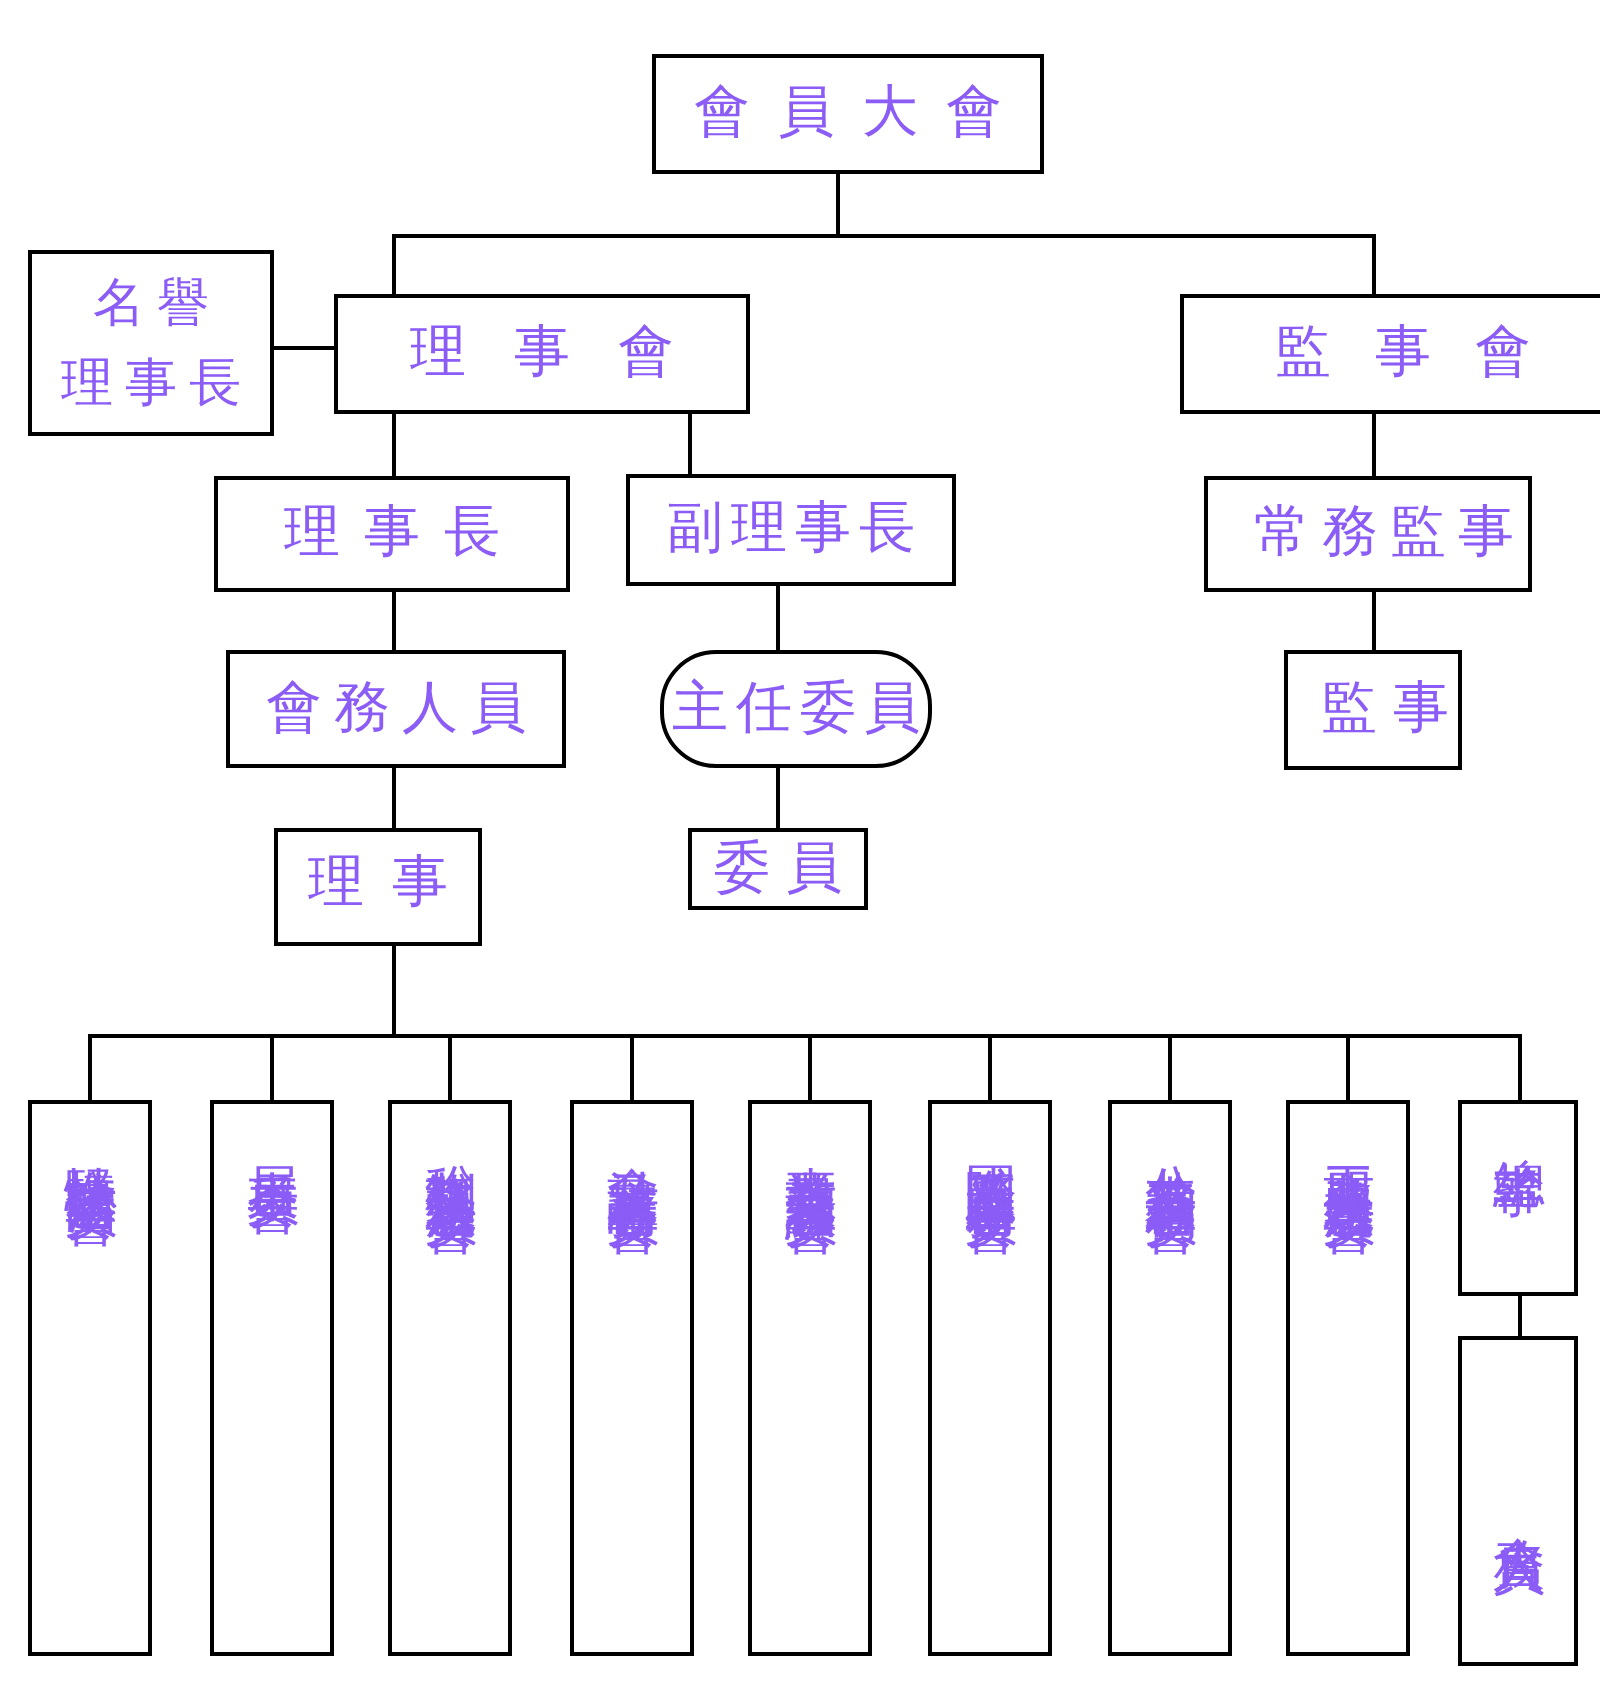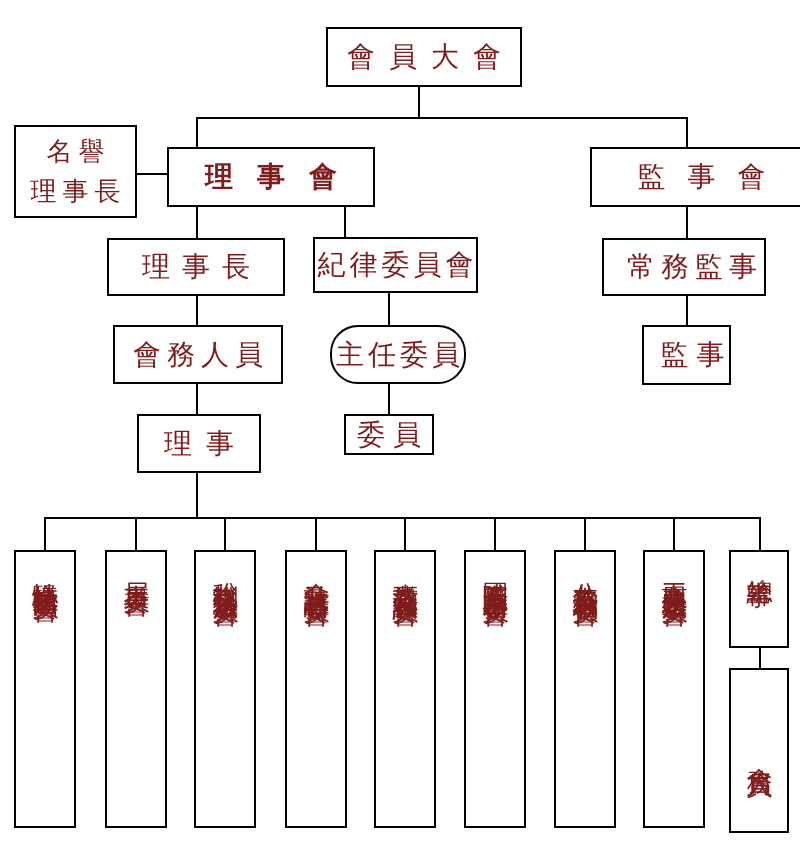--- a/index.html
+++ b/index.html
@@ -2,21 +2,21 @@
 <html><head>
 <meta charset="utf-8">
 <style>
   html, body { margin: 0; padding: 0; background: #ffffff; }
   #canvas {
     position: relative;
     width: 800px;
     height: 851px;
     background: #ffffff;
     font-family: "Liberation Serif", "DejaVu Serif", serif;
-    color: #7f1d1d;
+    color: #8b5cf6;
     overflow: hidden;
   }
   .box {
     position: absolute;
     box-sizing: border-box;
     border: 2px solid #000000;
     background: #ffffff;
     display: flex;
     align-items: center;
     justify-content: center;
@@ -77,53 +77,53 @@
 
   <div class="box" style="left:326px; top:27px; width:196px; height:60px; letter-spacing:14px; padding-left:14px;">
     <span>會員大會</span>
   </div>
 
   <div class="box two-line" style="left:14px; top:125px; width:123px; height:93px; letter-spacing:6px; padding-left:6px;">
     <span>名譽</span>
     <span>理事長</span>
   </div>
 
-  <div class="box" style="left:167px; top:147px; width:208px; height:60px; letter-spacing:24px; padding-left:24px;font-weight:bold;">
+  <div class="box" style="left:167px; top:147px; width:208px; height:60px; letter-spacing:24px; padding-left:24px;">
     <span>理事會</span>
   </div>
 
   <div class="box" style="left:590px; top:147px; width:223px; height:60px; letter-spacing:22px; padding-left:22px;">
     <span>監事會</span>
   </div>
 
   <div class="box" style="left:107px; top:238px; width:178px; height:58px; letter-spacing:12px; padding-left:12px;">
     <span>理事長</span>
   </div>
 
   <div class="box" style="left:313px; top:237px; width:165px; height:56px; letter-spacing:4px; padding-left:4px;">
-    <span>紀律委員會</span>
+    <span>副理事長</span>
   </div>
 
   <div class="box" style="left:602px; top:238px; width:164px; height:58px; letter-spacing:6px; padding-left:22px;">
     <span>常務監事</span>
   </div>
 
   <div class="box" style="left:113px; top:325px; width:170px; height:59px; letter-spacing:6px; padding-left:6px;">
     <span>會務人員</span>
   </div>
 
   <div class="box" style="left:330px; top:325px; width:136px; height:59px; letter-spacing:4px; padding-left:4px;border-radius:28px;">
     <span>主任委員</span>
   </div>
 
   <div class="box" style="left:642px; top:325px; width:89px; height:60px; letter-spacing:8px; padding-left:20px;justify-content:center;">
     <span>監事</span>
   </div>
 
-  <div class="box" style="left:137px; top:414px; width:124px; height:59px; letter-spacing:14px; padding-left:14px;">
+  <div class="box" style="left:137px; top:414px; width:104px; height:59px; letter-spacing:14px; padding-left:14px;font-family:Liberation Mono, monospace;">
     <span>理事</span>
   </div>
 
   <div class="box" style="left:344px; top:414px; width:90px; height:41px; letter-spacing:8px; padding-left:8px;">
     <span>委員</span>
   </div>
 
   <div class="box vbox" style="left:14px; top:550px; width:62px; height:278px;">
     <span>性騷擾防治委員會</span>
   </div>

